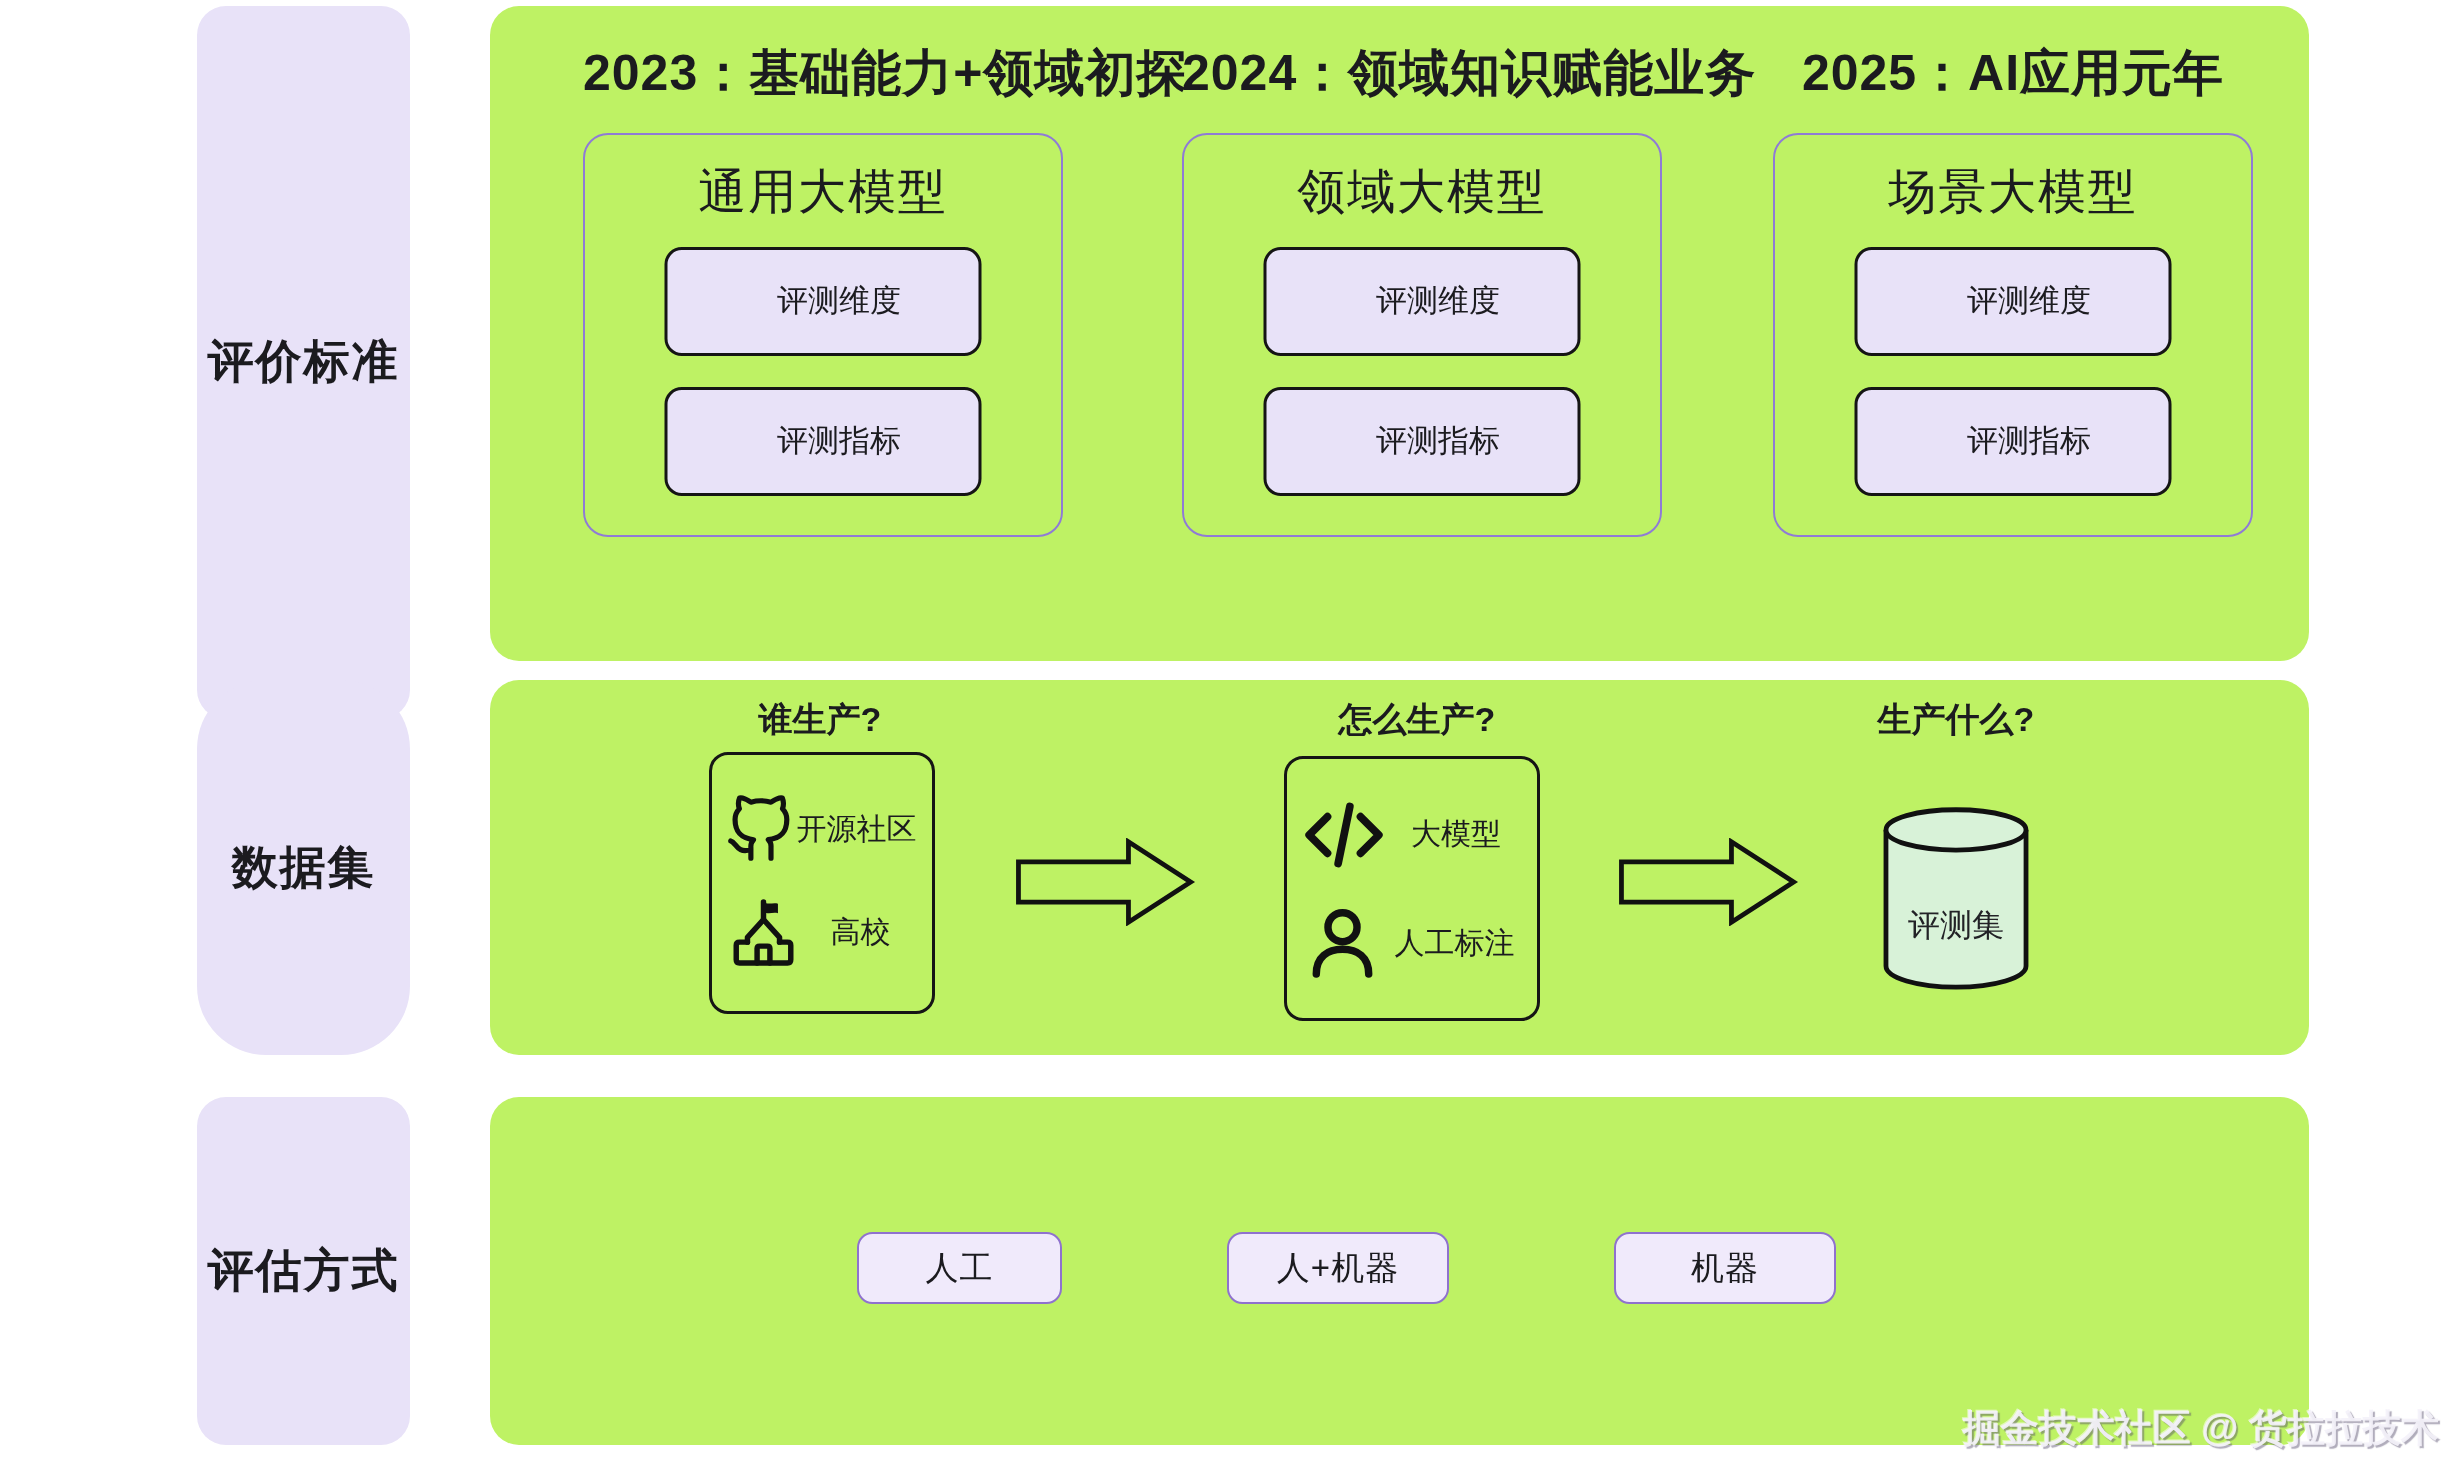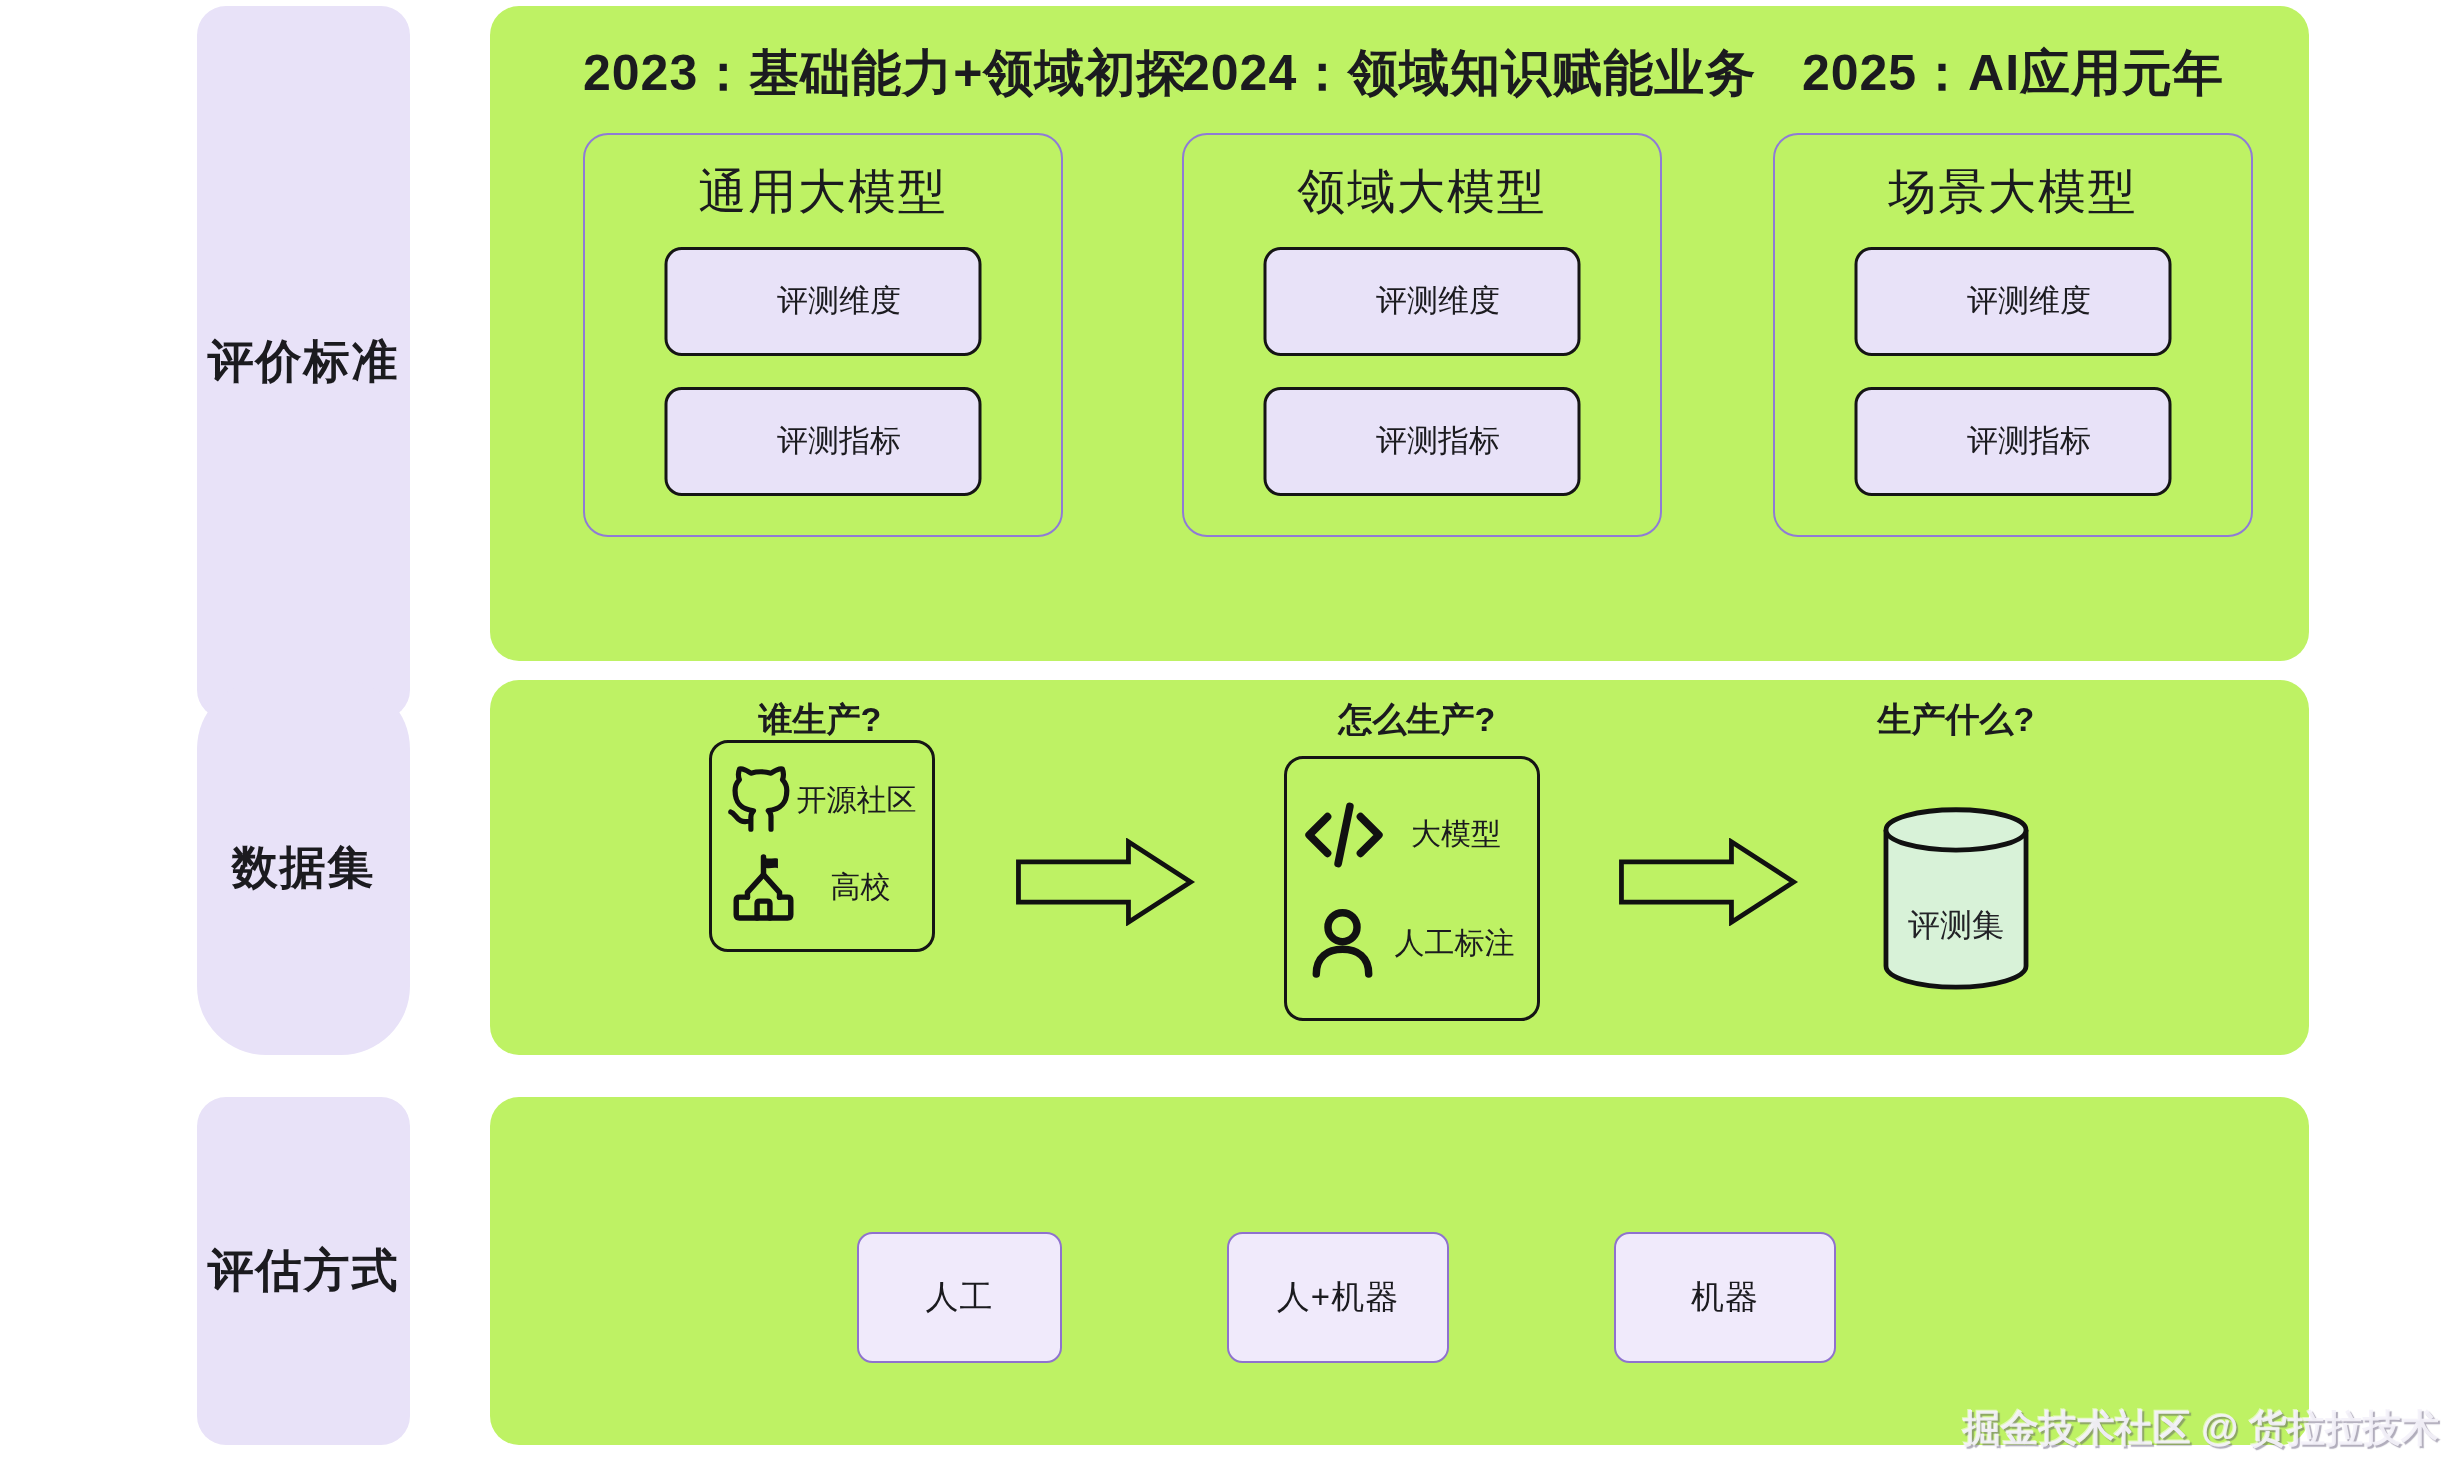--- a/index.html
+++ b/index.html
@@ -30,21 +30,21 @@
           display:flex;flex-direction:column;justify-content:space-evenly;
           padding:9.6px 13.4px;box-sizing:border-box;}
   .ds-item{display:flex;align-items:center;}
   .ds-icon{flex:0 0 auto;display:flex;align-items:center;justify-content:center;}
   .ds-label{flex:1;text-align:center;font-size:30px;white-space:nowrap;}
   .arrow{position:absolute;width:183px;height:88px;}
   .cyl{position:absolute;width:152px;height:188px;}
   .cyl-label{position:absolute;left:0;right:0;top:100px;text-align:center;font-size:32px;
              color:#222226;}
   
-  .ev-btn{position:absolute;top:135px;height:131px;border:2.9px solid #8F72CE;border-radius:15.4px;
+  .ev-btn{position:absolute;top:135px;height:72px;border:2.9px solid #8F72CE;border-radius:15.4px;
           background:#F0EAFB;display:flex;align-items:center;justify-content:center;
           font-size:33px;font-weight:500;letter-spacing:1px;box-sizing:border-box;}
   
   .watermark{position:absolute;right:20px;bottom:29px;font-size:38px;font-weight:700;
              color:rgba(244,242,250,0.92);
              text-shadow:1.9px 1.9px 1px rgba(80,70,105,0.45), -1px -1px 0 rgba(255,255,255,0.55);
              white-space:nowrap;}
   svg{display:block;}
 </style>
 </head>
@@ -91,21 +91,21 @@
       </div>
     </div>
   </div>
 
   <div class="panel" style="left:442px;top:680px;width:1819px;height:375px;">
 
     <div class="q" style="left:186px;">谁生产?</div>
     <div class="q" style="left:783px;">怎么生产?</div>
     <div class="q" style="left:1322px;">生产什么?</div>
 
-    <div class="ds-box" style="left:219px;top:60px;width:226px;height:212px;">
+    <div class="ds-box" style="left:219px;top:72px;width:226px;height:262px;">
       <div class="ds-item">
         <span class="ds-icon">
           <svg width="69" height="69" viewBox="0 0 24 24" fill="none" stroke="#111" stroke-width="1.8" stroke-linecap="round" stroke-linejoin="round">
             <path d="M9 19c-5 1.5-5-2.5-7-3m14 6v-3.87a3.37 3.37 0 0 0-.94-2.61c3.14-.35 6.44-1.54 6.44-7A5.44 5.44 0 0 0 20 4.77 5.07 5.07 0 0 0 19.91 1S18.73.65 16 2.48a13.38 13.38 0 0 0-7 0C6.27.65 5.09 1 5.09 1A5.07 5.07 0 0 0 5 4.77 5.44 5.44 0 0 0 3.5 8.55c0 5.42 3.3 6.61 6.44 7A3.37 3.37 0 0 0 9 18.13V22"></path>
           </svg>
         </span>
         <span class="ds-label">开源社区</span>
       </div>
       <div class="ds-item">
         <span class="ds-icon">

